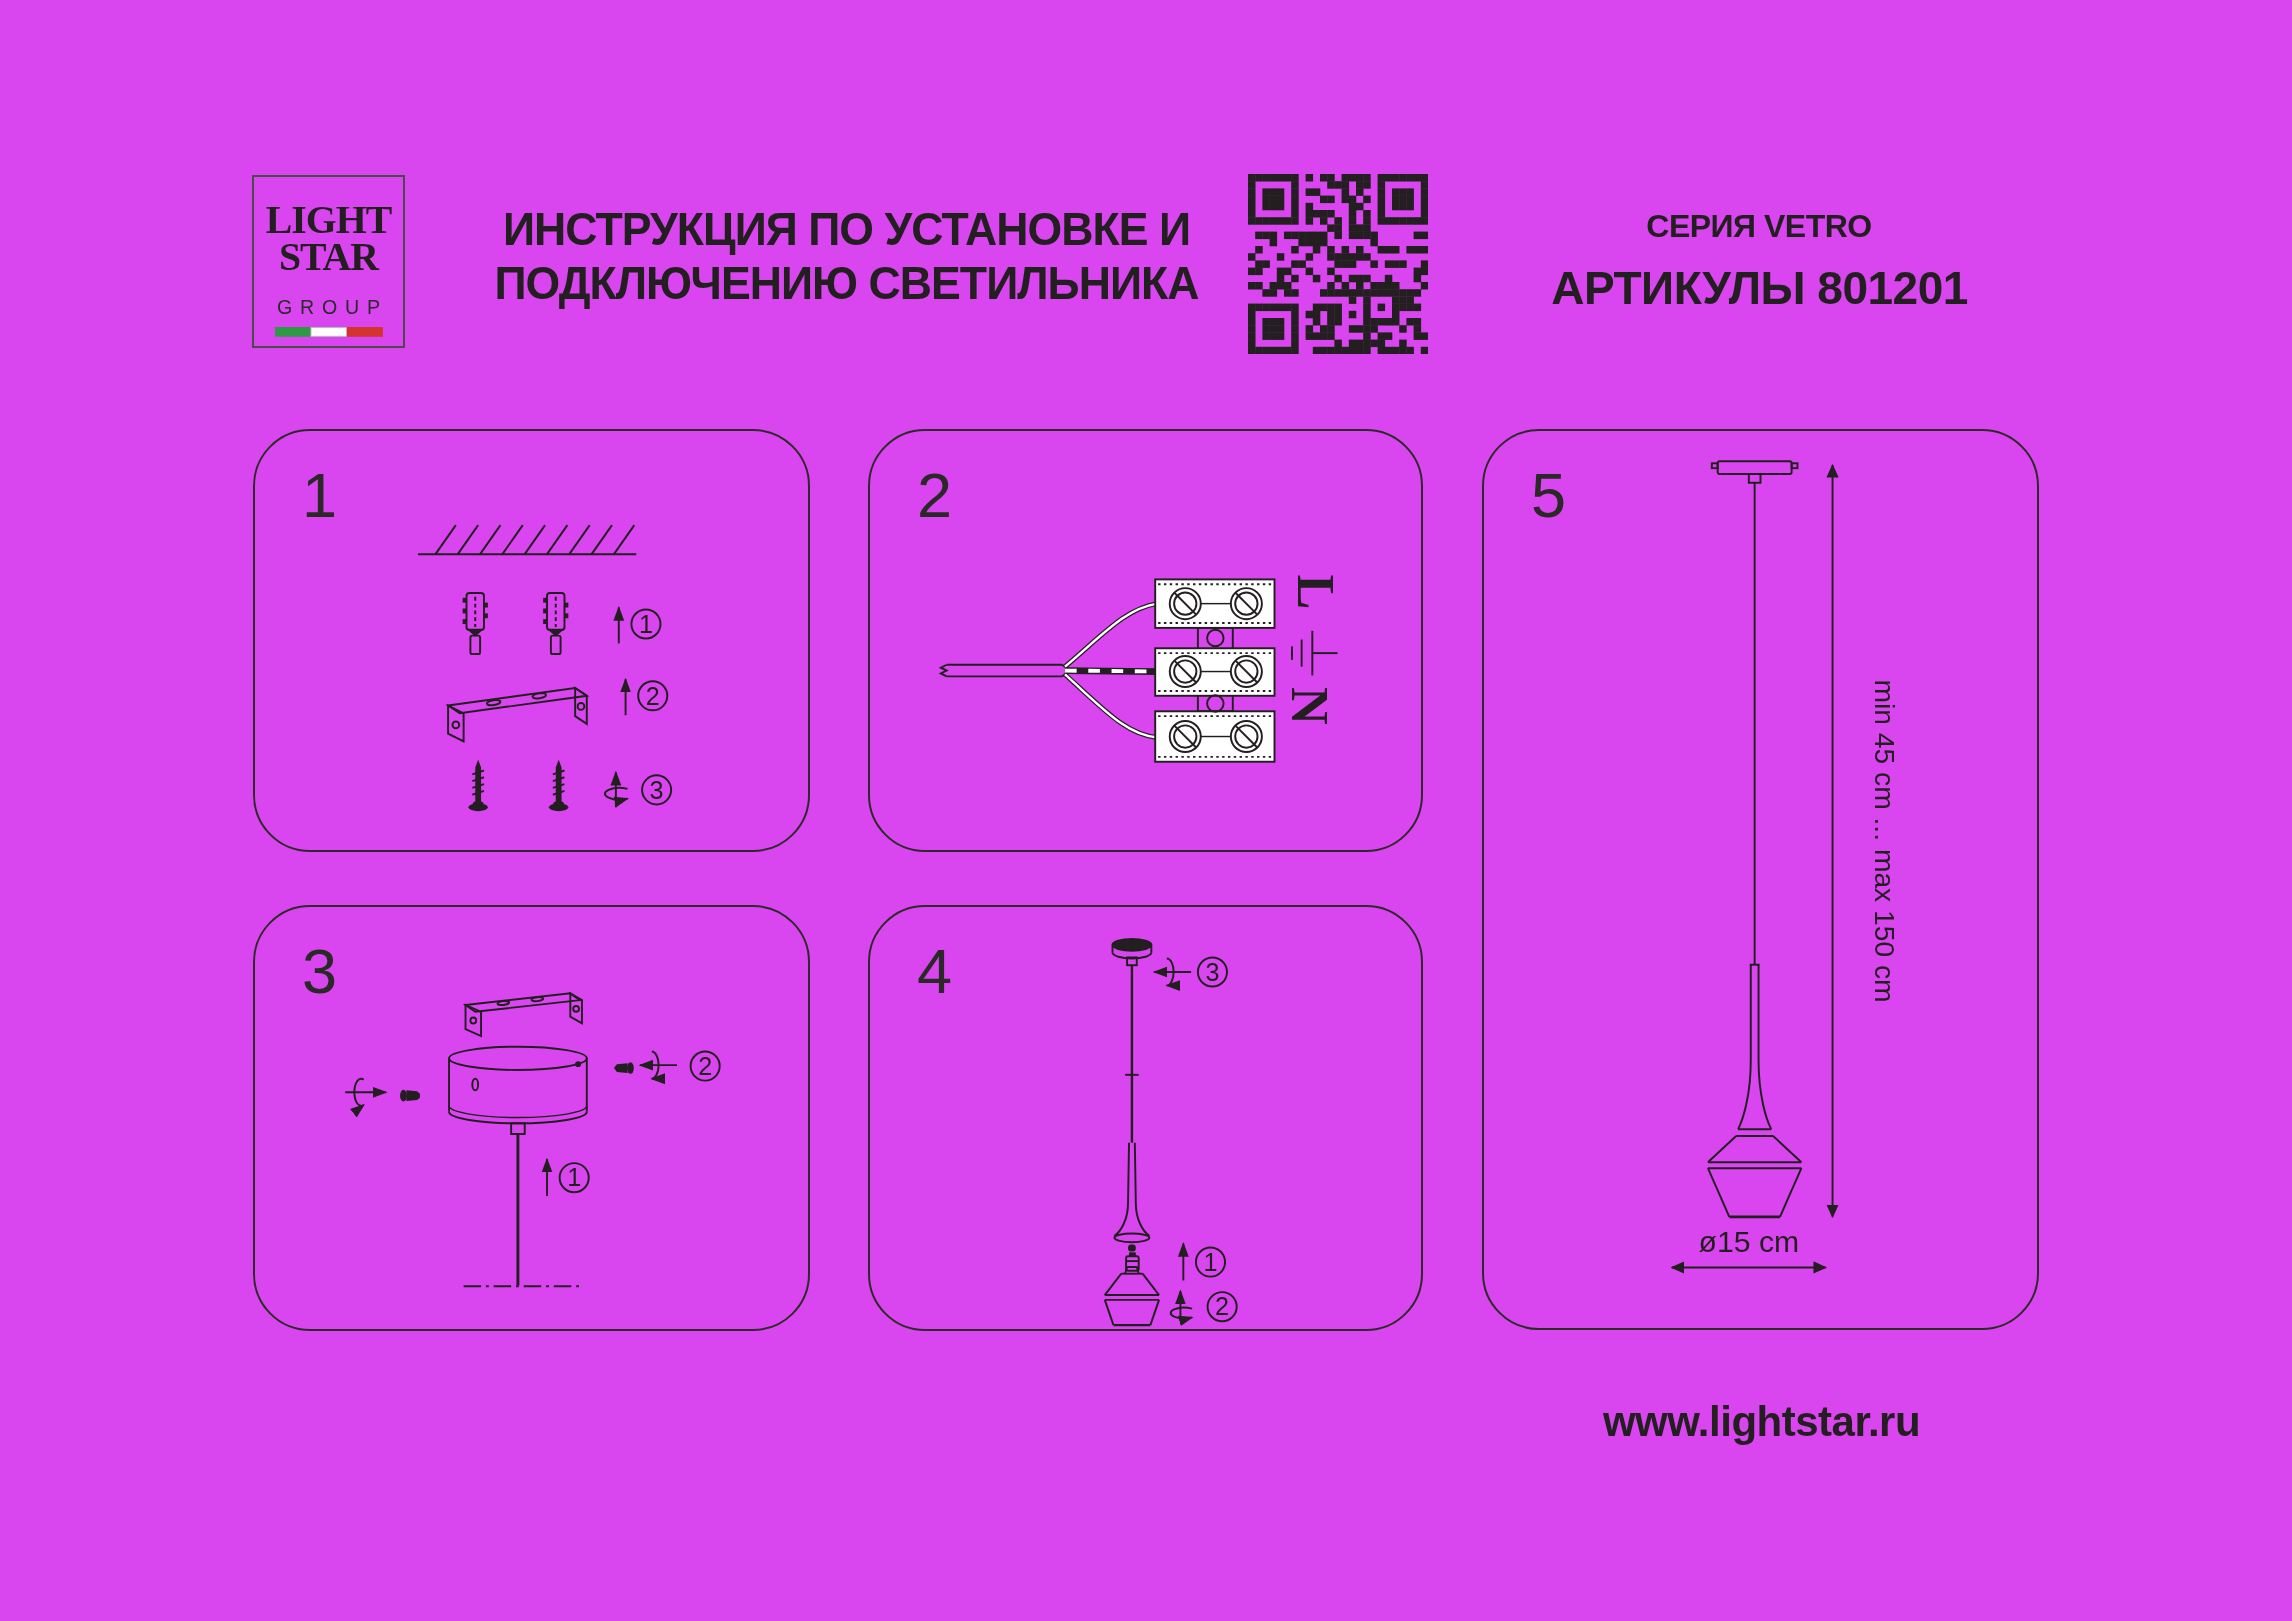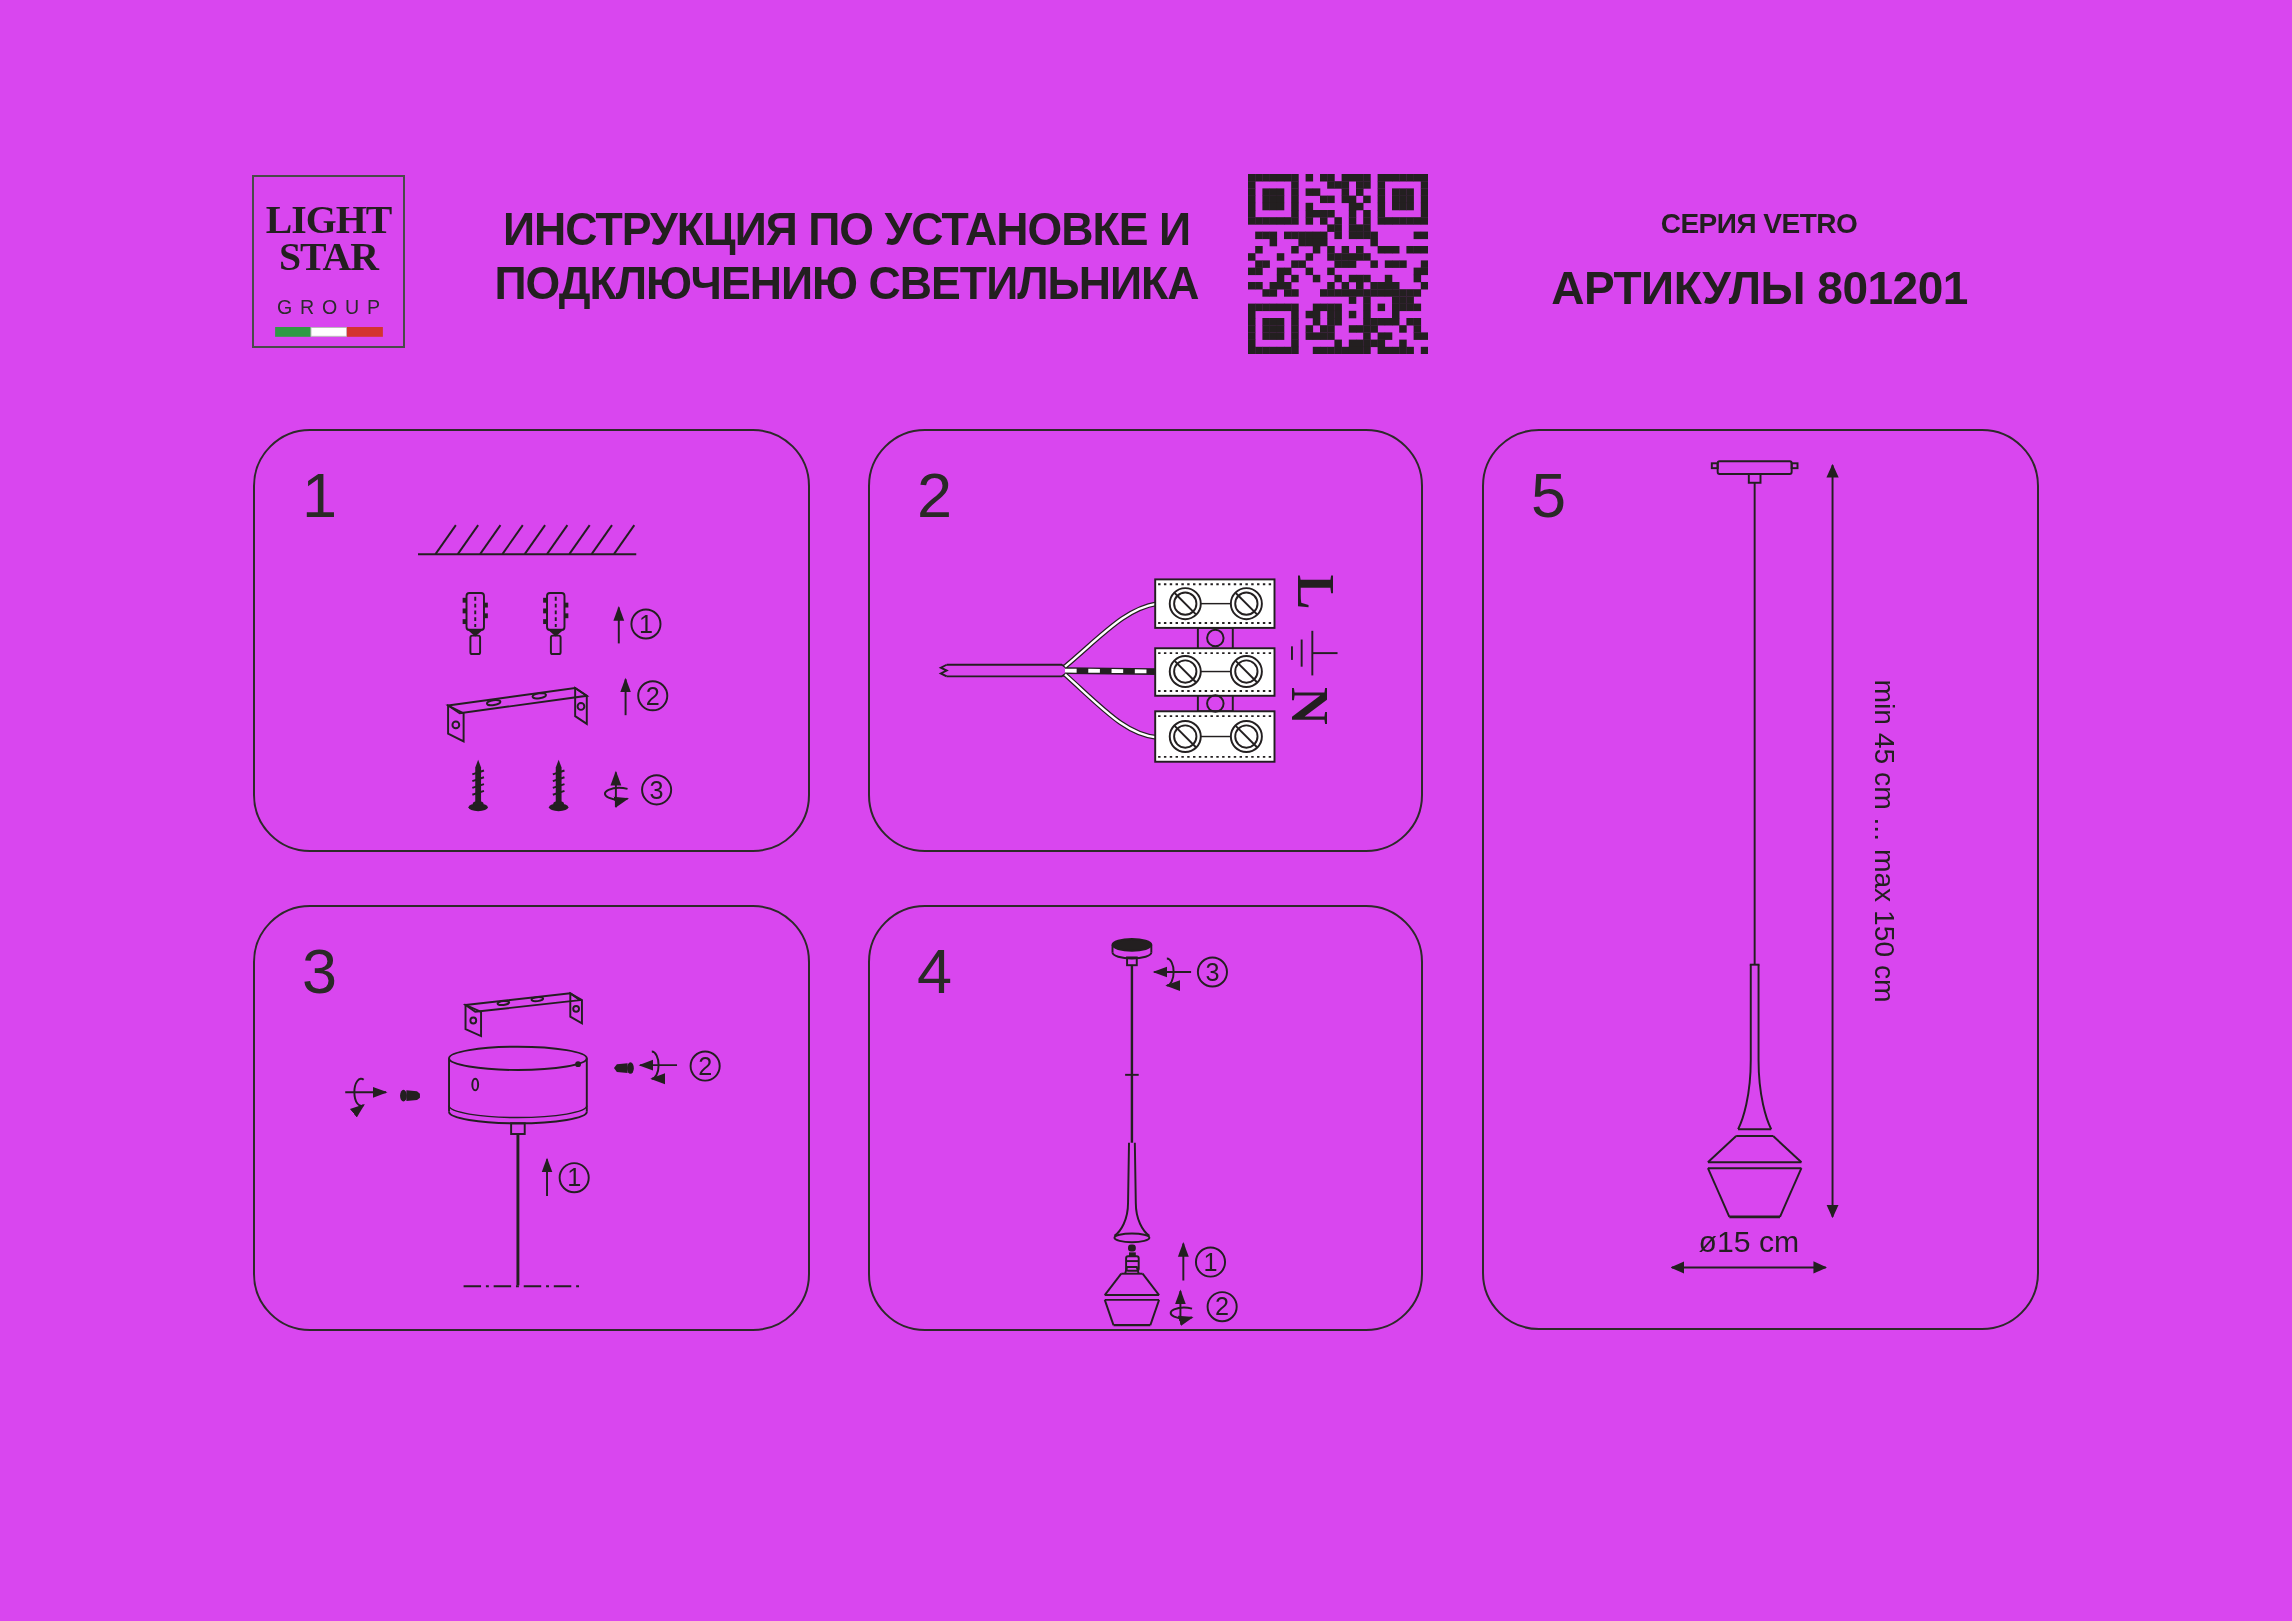--- a/index.html
+++ b/index.html
@@ -13,21 +13,21 @@
              line-height:37px;letter-spacing:-1px;transform:scaleX(1.02);}
   .logo-top{margin-top:23.5px;}
   .logo-group{font-size:19.6px;letter-spacing:7.8px;text-indent:7.8px;margin-top:21px;color:#2b2b2b;}
   .flag{display:block;margin:8.8px auto 0;}
 
   .title{position:absolute;left:468px;top:202px;width:757px;text-align:center;
          font-weight:700;font-size:46px;line-height:54px;letter-spacing:-1px;
          transform:scaleX(0.97);}
   .qr{position:absolute;left:1248px;top:174px;width:180px;height:180px;}
   .series{position:absolute;left:1561px;top:208px;width:396px;text-align:center;
-          font-weight:700;font-size:28px;letter-spacing:-0.5px;}
+          font-weight:700;font-size:32px;letter-spacing:-0.5px;}
   .articles{position:absolute;left:1537px;top:261px;width:445px;text-align:center;
             font-weight:700;font-size:46px;letter-spacing:-0.5px;}
 
   
   .panel{position:absolute;border:2px solid #2d2b29;border-radius:57px;box-sizing:border-box;}
   .p1{left:253px;top:429px;width:557px;height:423px;}
   .p2{left:868px;top:429px;width:555px;height:423px;}
   .p3{left:253px;top:905px;width:557px;height:426px;}
   .p4{left:868px;top:905px;width:555px;height:426px;}
   .p5{left:1482px;top:429px;width:557px;height:901px;}
@@ -694,15 +694,16 @@
         <line x1="326" y1="756" x2="304" y2="806"></line>
         <line x1="252" y1="806" x2="304" y2="806" stroke-width="3"></line>
       </g>
       <line class="stroke" x1="358" y1="34" x2="358" y2="806" stroke-width="2.5" marker-start="url(#ahB)" marker-end="url(#ahB)"></line>
       <text transform="translate(402,420) rotate(90)" text-anchor="middle" font-size="29">min 45 cm ... max 150 cm</text>
       <text x="272" y="842" text-anchor="middle" font-size="31">ø15 cm</text>
       <line class="stroke" x1="193" y1="858" x2="351" y2="858" stroke-width="2.5" marker-start="url(#ahB)" marker-end="url(#ahB)"></line>
     </svg>
   </div>
 
+  <div class="website">www.lightstar.ru</div>
 
 </div>
 
 
 </body></html>

